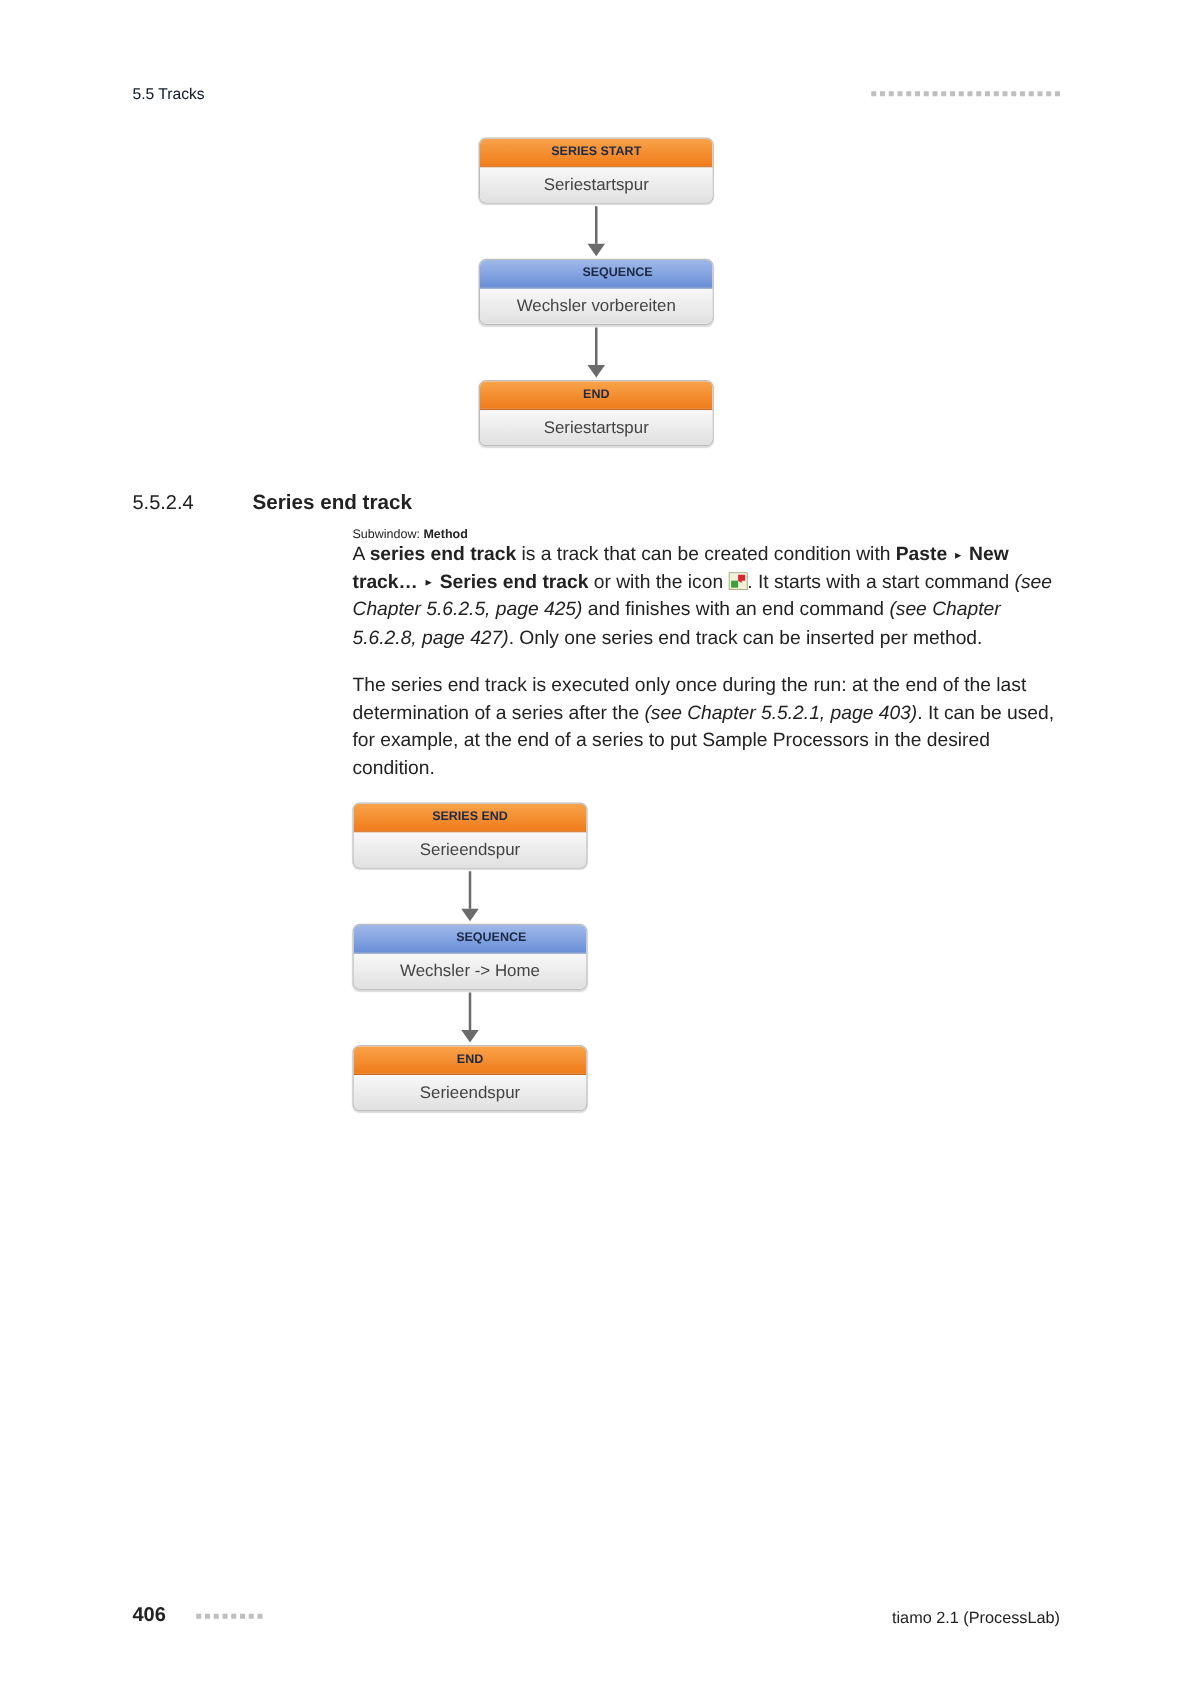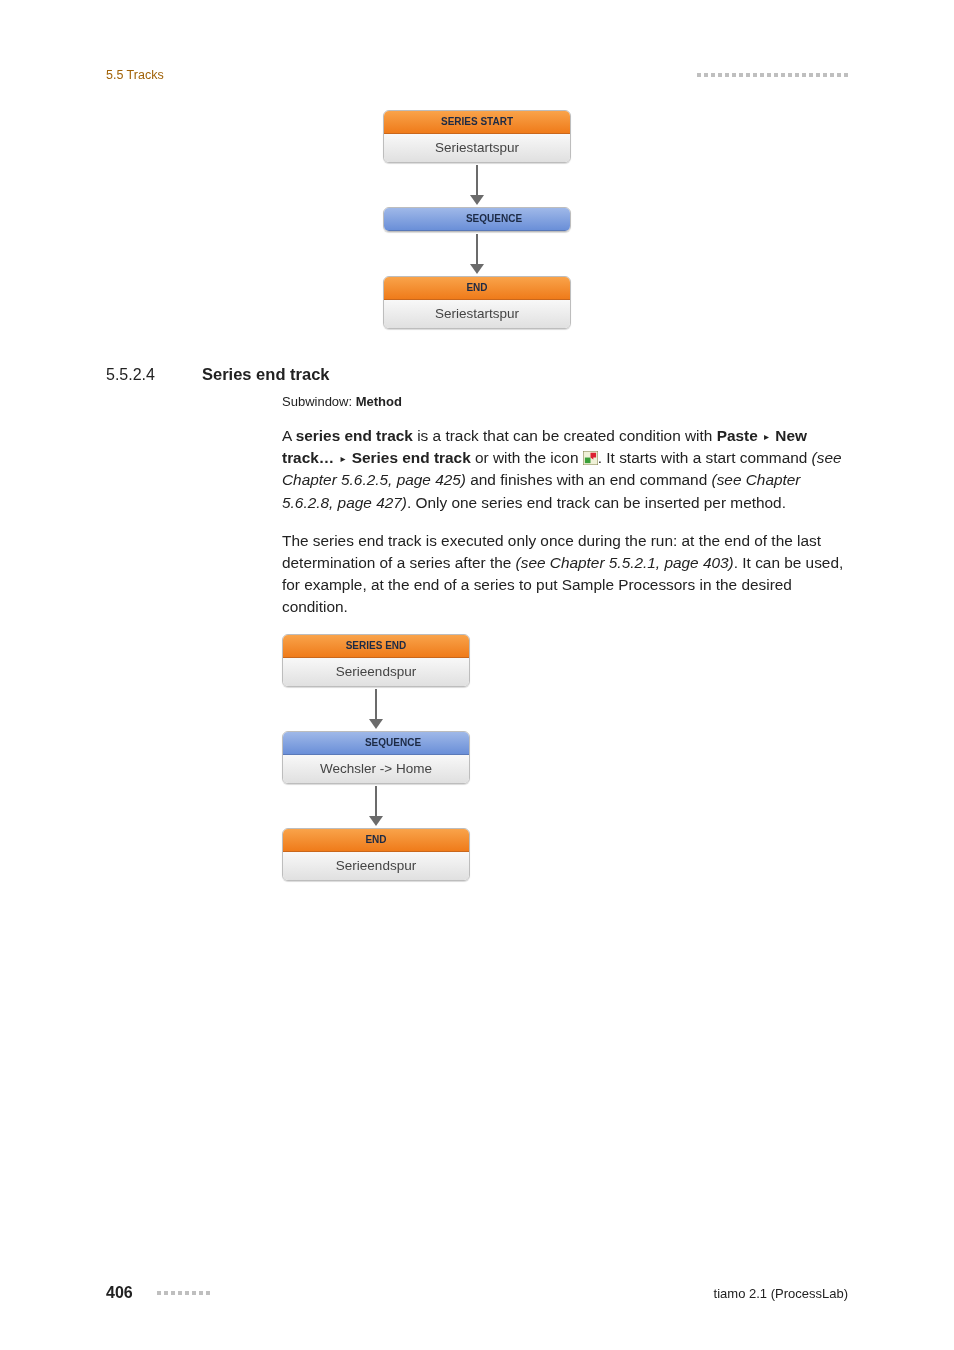--- a/index.html
+++ b/index.html
@@ -15,21 +15,21 @@
   .page {
     padding: 68px 106px 50px 106px;
     min-height: 1350px;
     position: relative;
   }
   .header-row {
     display: flex;
     justify-content: space-between;
     align-items: center;
     font-size: 12.5px;
-    color: #a16207;
+    color: #0f172a;
     margin-bottom: 28px;
   }
   .dashes { display: flex; gap: 3px; }
   .dash { width: 4px; height: 4px; background: #bfbfbf; }
   .diagram { display: flex; flex-direction: column; align-items: center; }
   .diagram-block { width: 188px; border-radius: 6px; overflow: hidden; box-shadow: 0 1px 1px rgba(0,0,0,.15); border: 1px solid #bdbdbd; }
   .block-head {
     text-align: center;
     font-weight: 700;
     font-family: "Trebuchet MS", "Segoe UI", sans-serif;
@@ -51,21 +51,21 @@
   .arrow-head {
     width: 0; height: 0;
     border-left: 7px solid transparent;
     border-right: 7px solid transparent;
     border-top: 10px solid #6b6b6b;
   }
   .section-head { display: flex; gap: 28px; margin-top: 36px; align-items: baseline; }
   .sec-num { font-weight: 400; font-size: 16px; min-width: 68px; color:#222; }
   .sec-title { font-weight: 700; font-size: 16.5px; color:#222; }
   .sub-area { margin-left: 176px; margin-top: 10px; }
-  .sub-small { font-size: 13px; margin-bottom: 16px; }
+  .sub-small { font-size: 10px; margin-bottom: 0; }
   .para { font-size: 15.4px; line-height: 1.44; margin-bottom: 16px; color:#222; }
   .tri { display:inline-block; font-size: 10px; position: relative; top: -1px; padding: 0 2px; }
   .inline-icon {
     display: inline-block; width: 15px; height: 14px; position: relative; top: 2px;
   }
   .inline-icon svg { width:15px; height:14px; display:block; }
   .footer-row {
     position: absolute; left: 106px; right: 106px; bottom: 48px;
     display: flex; justify-content: space-between; align-items: center;
     font-size: 13px;
@@ -110,20 +110,21 @@
     <div class="diagram-block">
       <div class="block-head head-orange">SERIES START</div>
       <div class="block-sub">Seriestartspur</div>
     </div>
     <div class="arrow">
         <div class="arrow-line"></div>
         <div class="arrow-head"></div>
       </div>
     <div class="diagram-block">
       <div class="block-head head-blue">SEQUENCE</div>
+      <div class="block-sub">Wechsler vorbereiten</div>
     </div>
     <div class="arrow">
         <div class="arrow-line"></div>
         <div class="arrow-head"></div>
       </div>
     <div class="diagram-block">
       <div class="block-head head-orange">END</div>
       <div class="block-sub">Seriestartspur</div>
     </div>
   </div>

